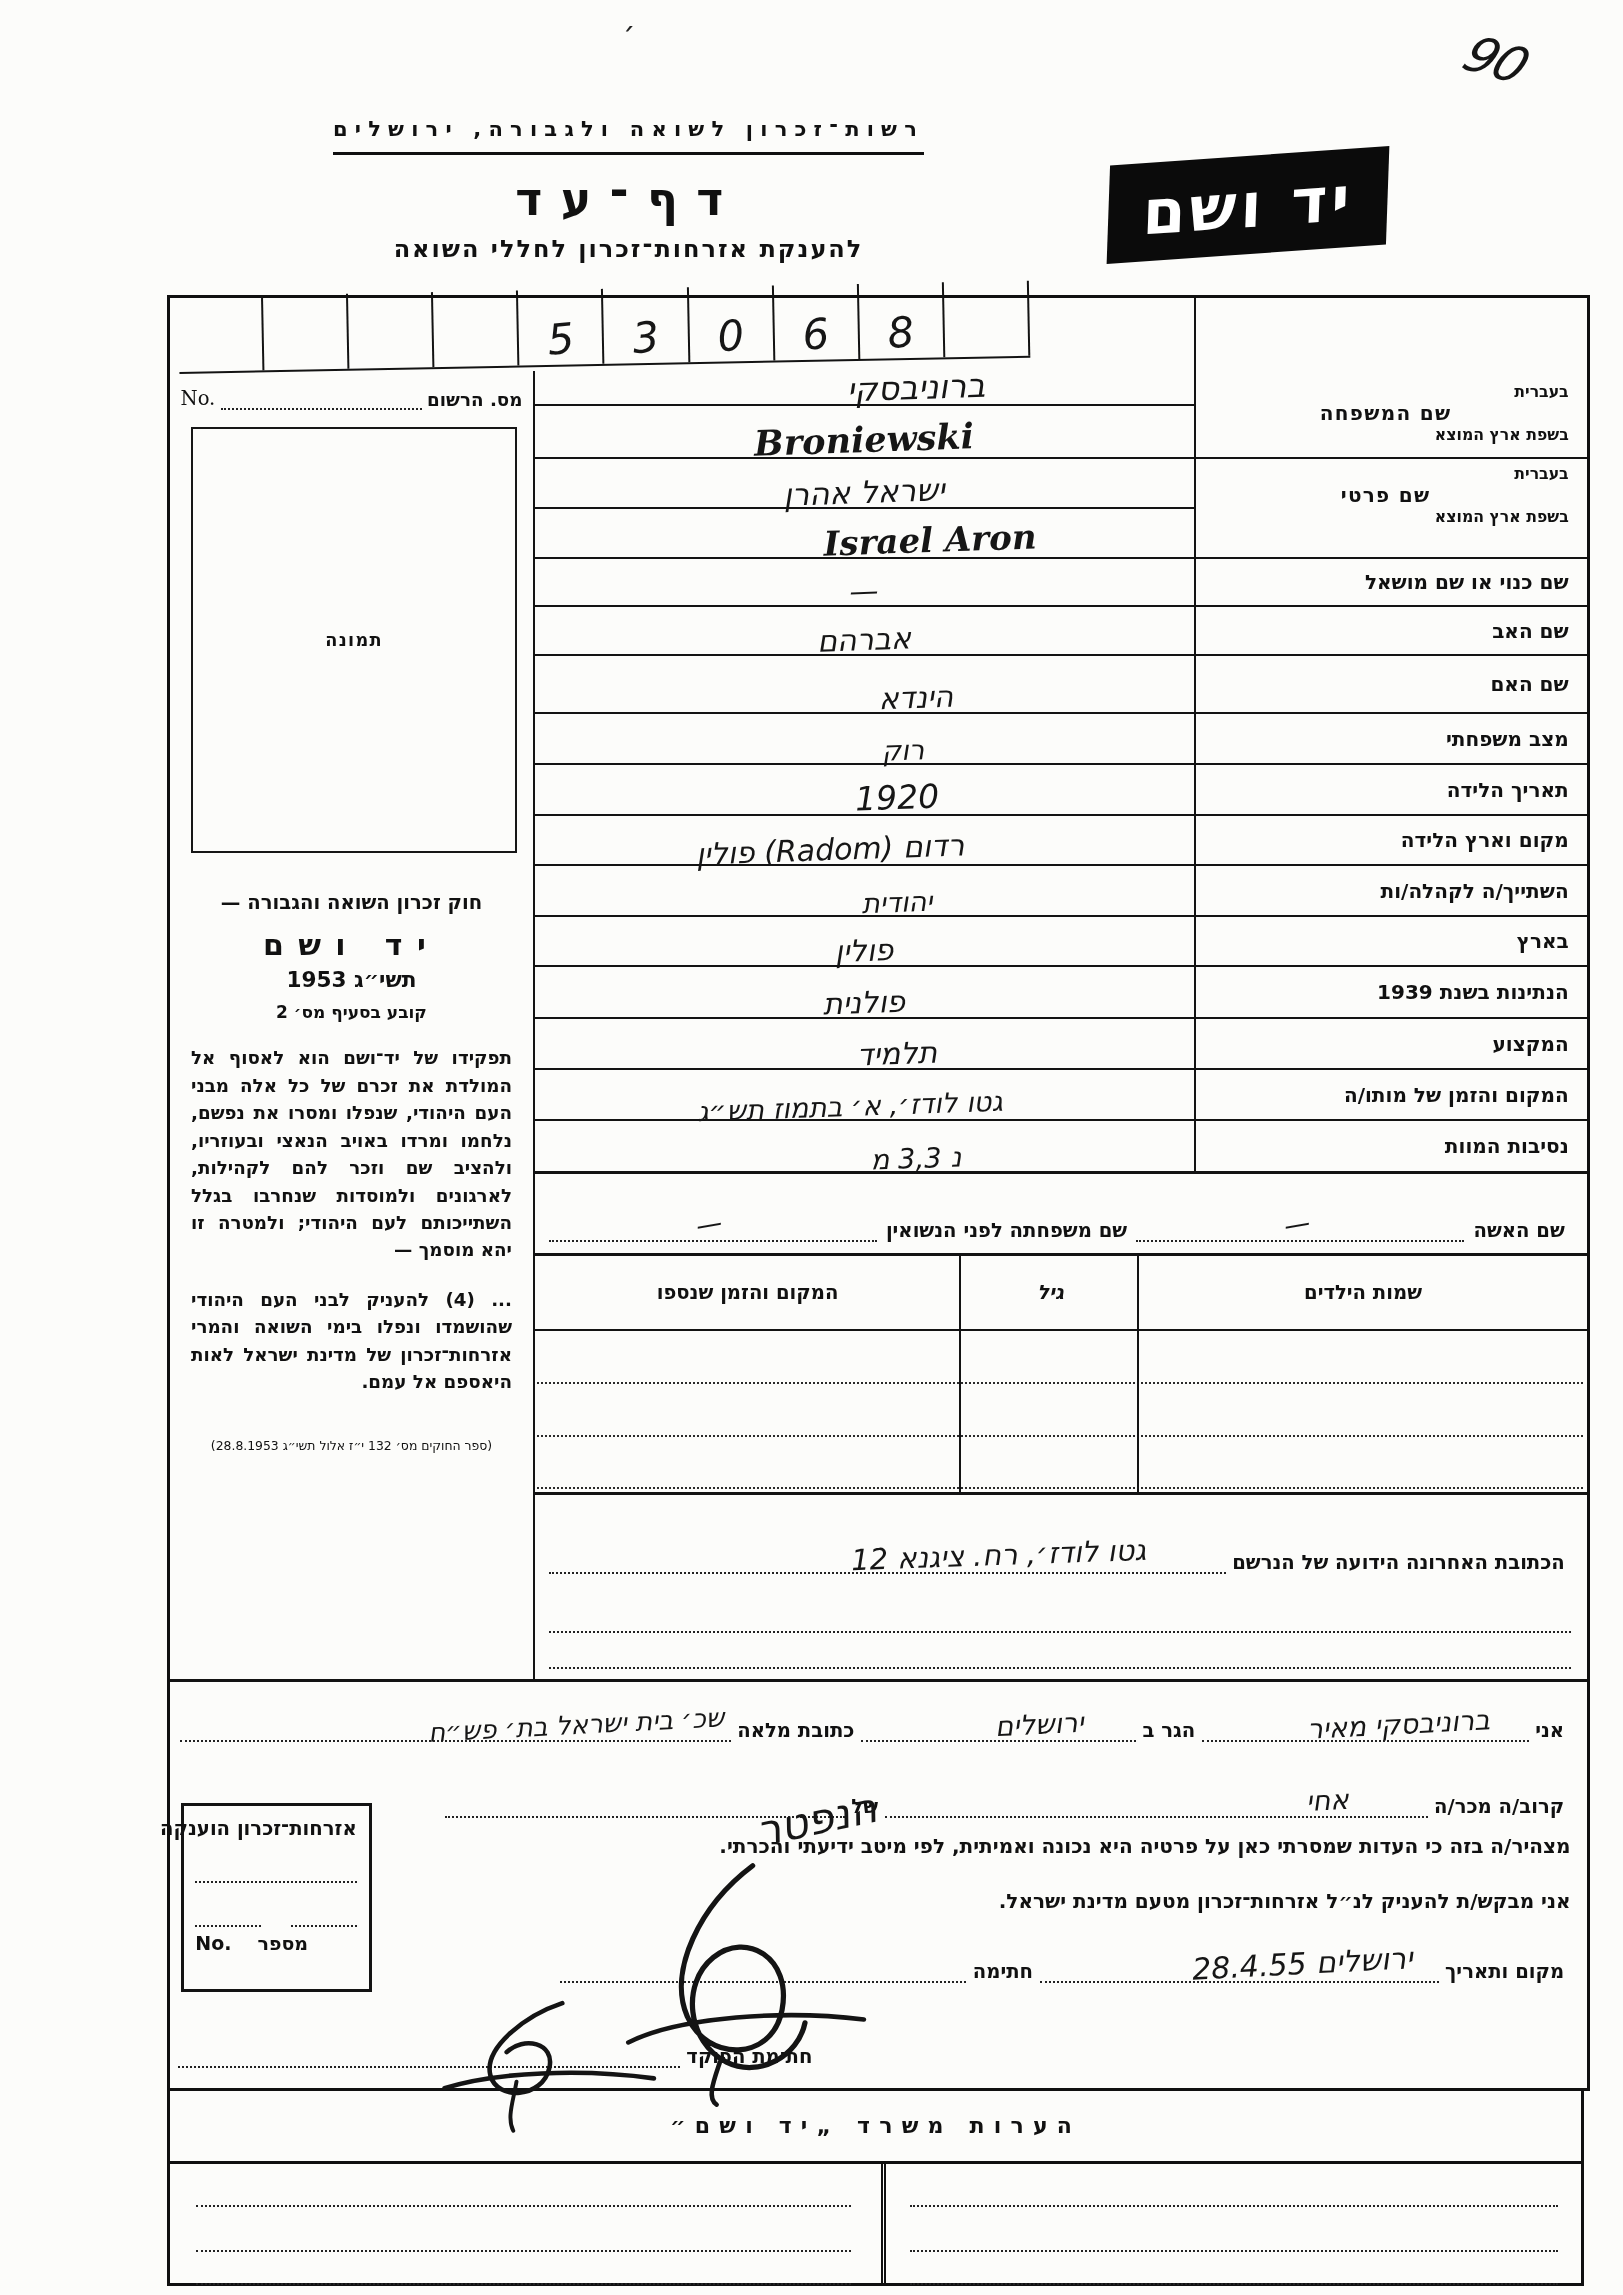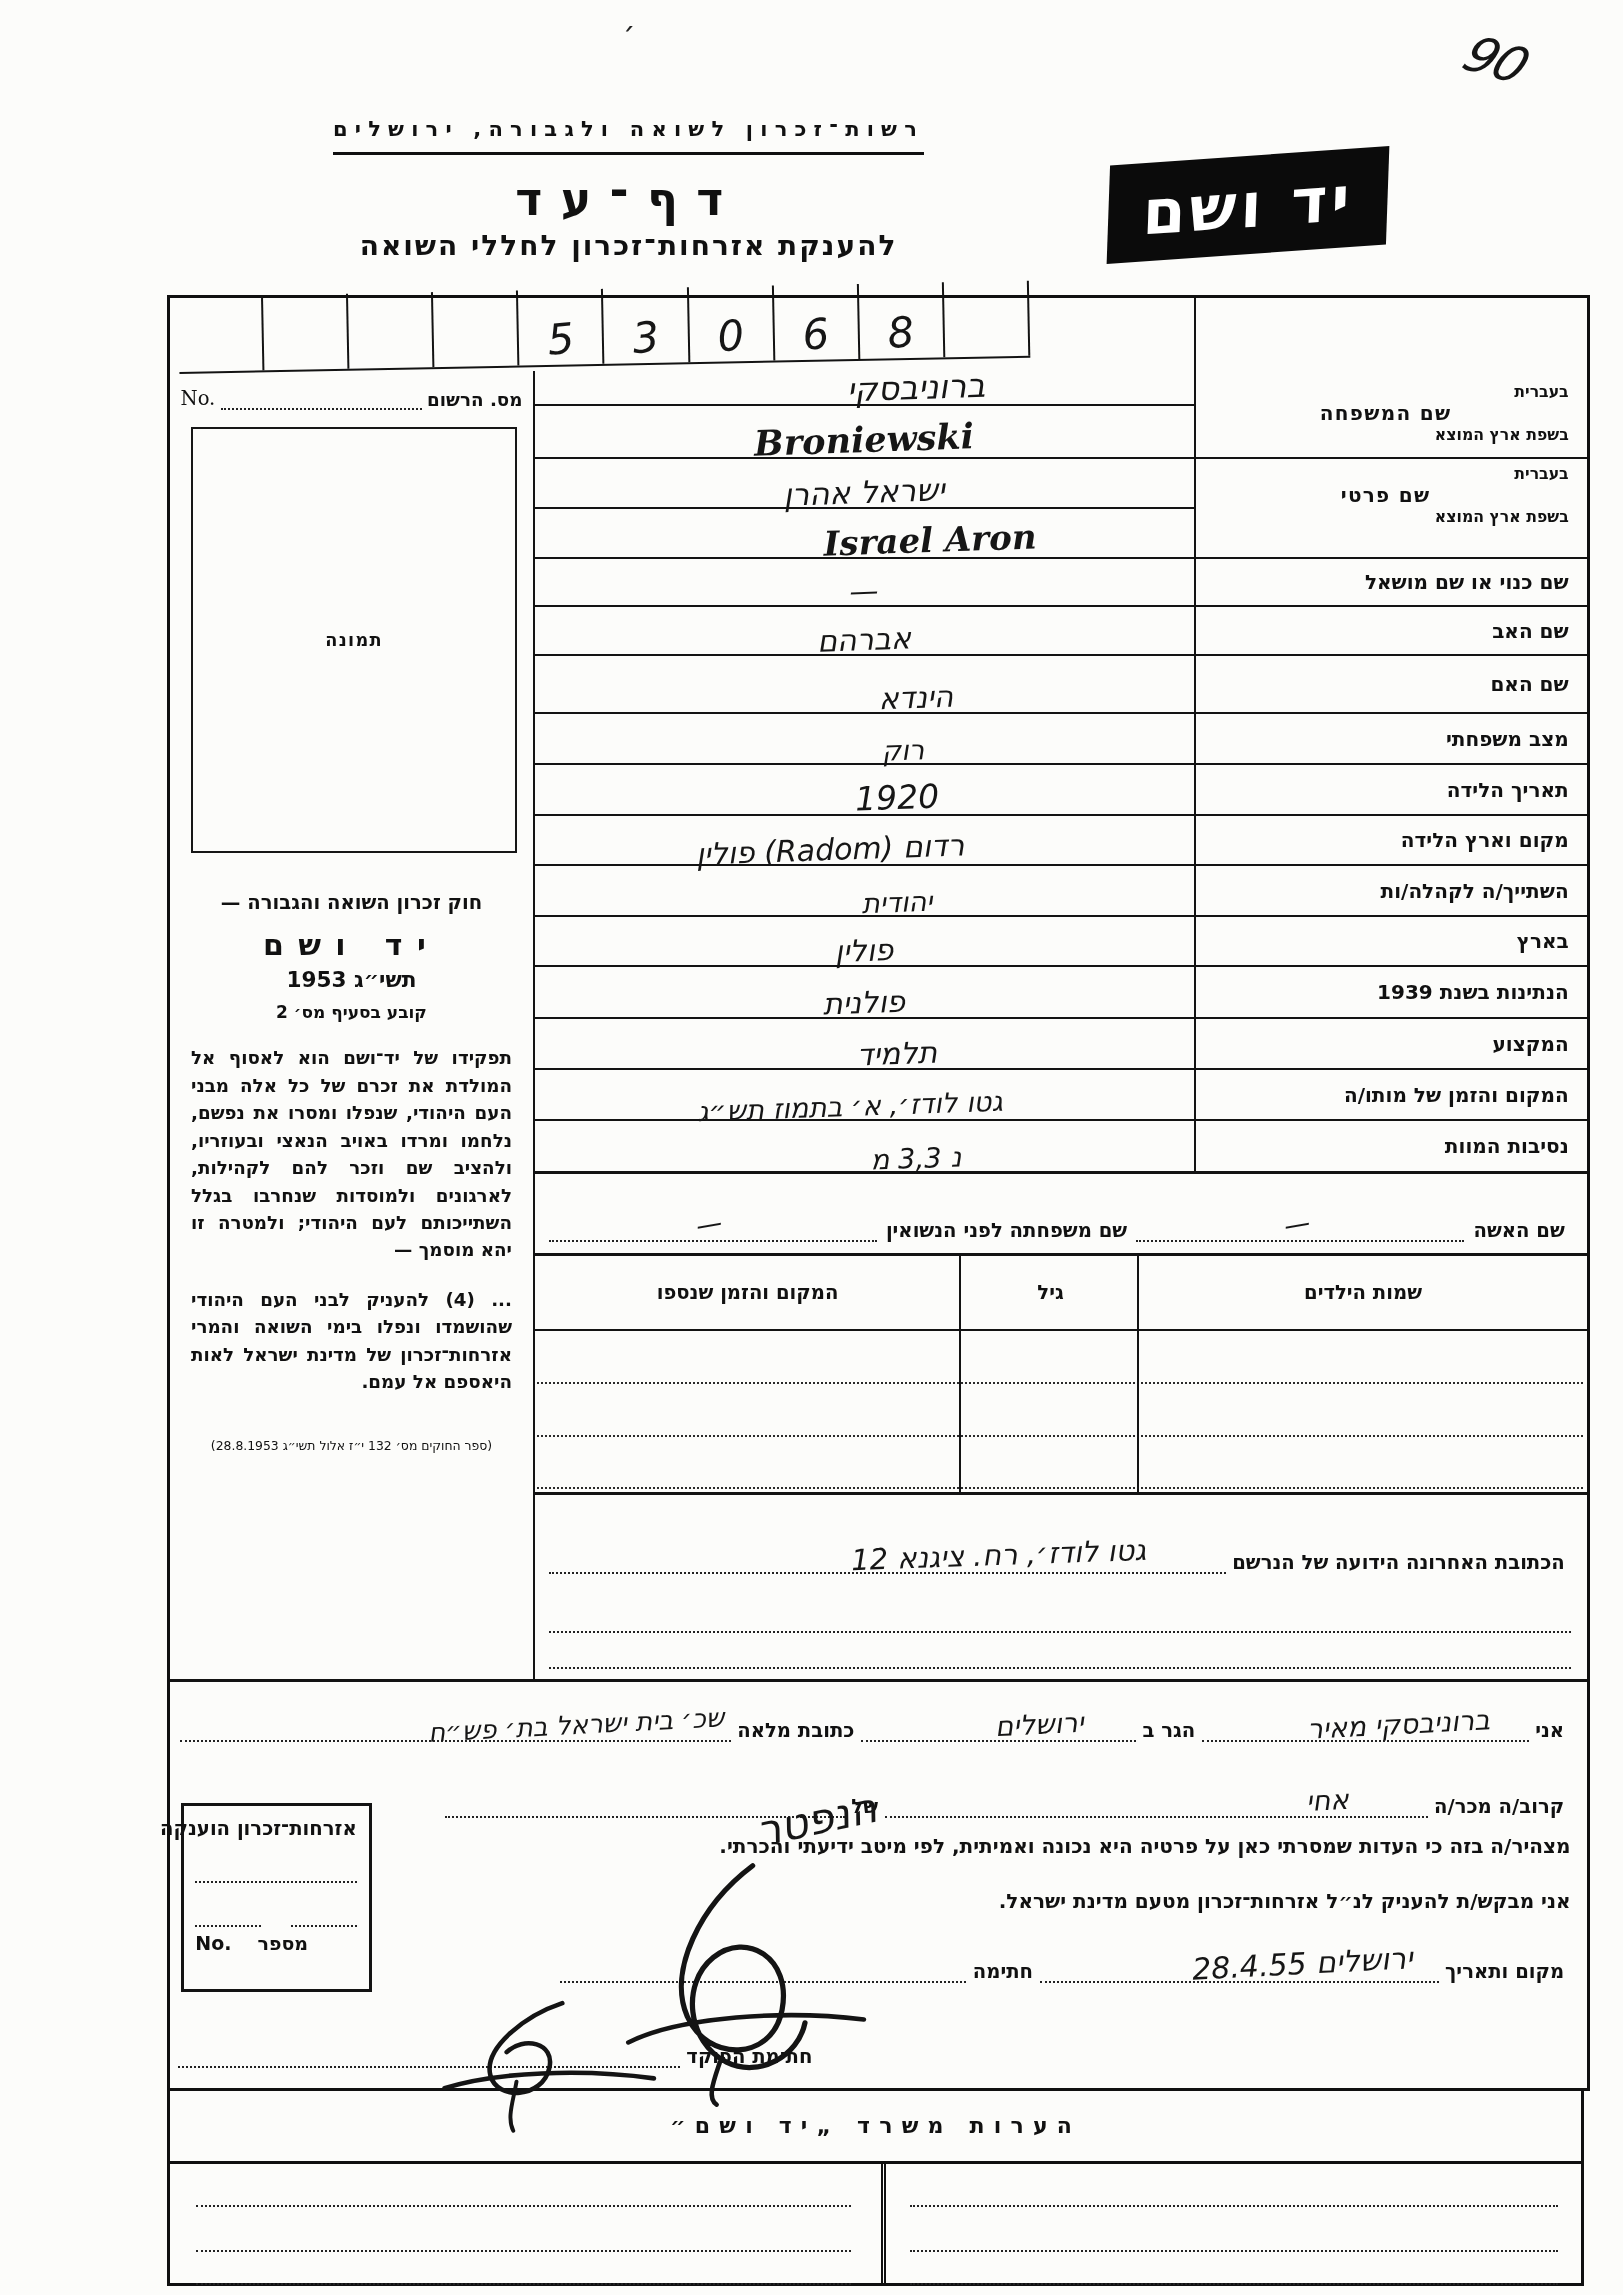--- a/index.html
+++ b/index.html
@@ -22,21 +22,21 @@
   .corner-note{
     position:absolute; top:31px; left:1466px; font-size:50px;
     transform:rotate(16deg) skewX(-10deg); letter-spacing:-2.6px;
   }
   .header{position:absolute; top:117px; left:216px; width:825px; text-align:center;}
   .auth-line{
     display:inline-block; font-weight:bold; font-size:21px; letter-spacing:7.2px;
     border-bottom:3.9px solid #101010; padding-bottom:10.5px; white-space:nowrap;
   }
   .main-title{margin-top:17px; font-weight:bold; font-size:46px; letter-spacing:18.3px;}
-  .sub-title{margin-top:3px; font-weight:bold; font-size:28px; letter-spacing:2px;}
+  .sub-title{margin-top:9px; font-weight:bold; font-size:24px; letter-spacing:2px;}
   .logo{
     position:absolute; top:156px; left:1108px; width:280px; height:98px;
     background:#0b0b0b; color:#fff; display:flex; align-items:center; justify-content:center;
     font-weight:bold; font-size:62px; letter-spacing:3.9px;
     transform:rotate(-4deg) skewX(-6deg);
   }
   
   .form{
     position:absolute; top:295px; left:167px; width:1417px; height:1790px;
     border:3.3px solid #101010;
@@ -92,21 +92,21 @@
     height:68px; border-bottom:3.3px solid #131313; display:flex; align-items:flex-end;
     padding:0 15.7px 10.5px 15.7px; gap:2.6px;
   }
   .wife-row .dotfill{flex:1;}
   .wife-row .hw{position:absolute; bottom:1.3px; left:45%; font-size:26px; transform:rotate(-10deg);}
   
   .children{position:relative; border-bottom:3.3px solid #131313;}
   .ch-head{display:flex; height:73px; align-items:center; border-bottom:2px solid #131313;}
   .ch-head div{text-align:center; font-weight:bold; font-size:19.6px;}
   .col-names{width:448px;}
-  .col-age{width:177px;}
+  .col-age{width:177px;font-style:italic;}
   .col-place{flex:1;}
   .crow{height:51px; border-bottom:2.6px dotted #2a2a2a; margin:0 3.9px;}
   .crow.last{height:50px;}
   .ch-spacer{height:3.9px;}
   .vline{position:absolute; top:0; bottom:0; width:2px; background:#131313;}
   
   .arow{display:flex; align-items:flex-end; padding:0 15.7px; direction:rtl;}
   .arow .plabel{padding-bottom:0;}
   .arow .dotfill{flex:1;}
   .arow .hw{position:absolute; bottom:0; right:79px; font-size:29px; transform:rotate(-2deg);}

